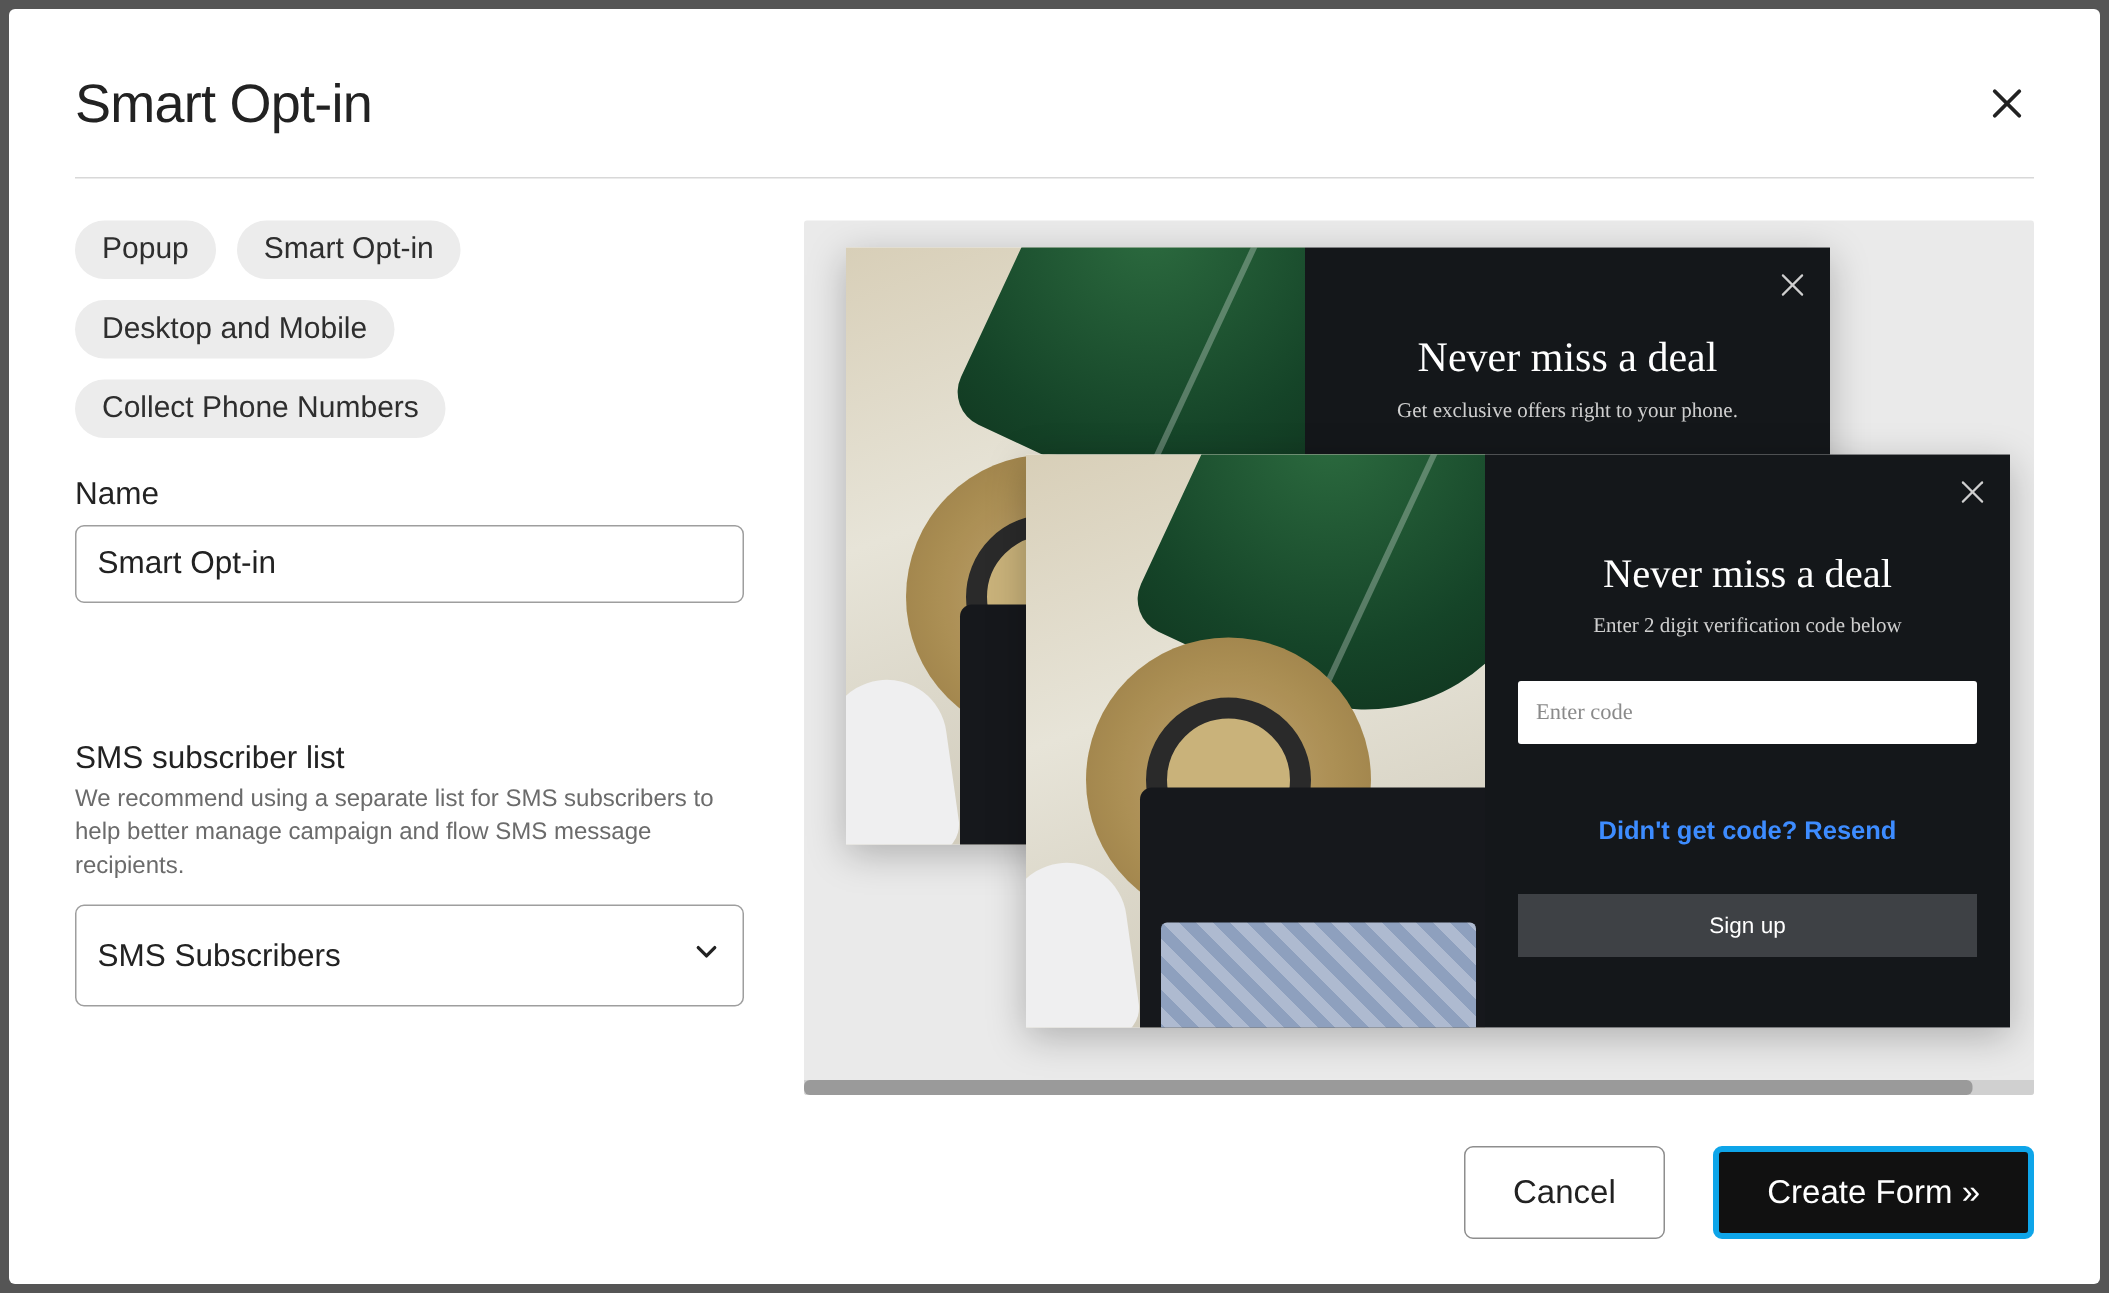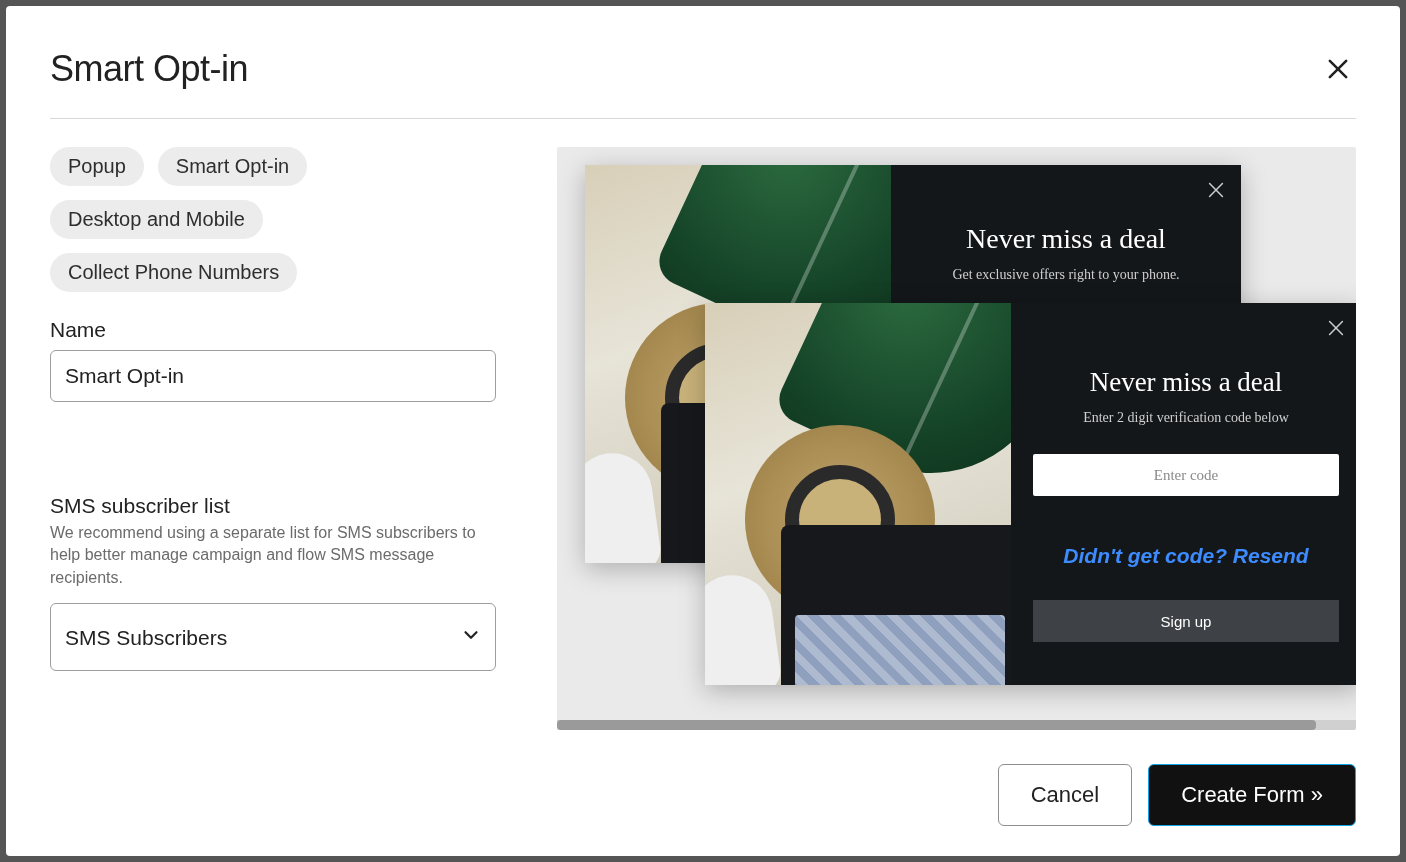--- a/index.html
+++ b/index.html
@@ -39,21 +39,21 @@
   .close-btn {
     background: none;
     border: none;
     cursor: pointer;
     padding: 4px;
   }
   .close-btn svg { display:block; }
   .modal-body {
     flex: 1;
     display: flex;
-    gap: 61px;
+    gap: 40px;
     padding-top: 28px;
     min-height: 0;
   }
   .left-col {
     flex: 0 0 446px;
     display: flex;
     flex-direction: column;
   }
   .chips {
     display: flex;
@@ -244,31 +244,29 @@
     width: 100%;
     height: 42px;
     background:#fff;
     border:none;
     border-radius:2px;
     margin-top: 28px;
     padding: 0 12px;
     font-family: Georgia, serif;
     font-size: 15px;
     color:#333;
-    text-align:center;
   }
   .code-input::placeholder { color:#8a8a8a; }
   .resend-link {
     color:#3d8cff;
-    font-size:21px;
+    font-size:17px;
     font-weight:600;
     margin-top: 48px;
     cursor:pointer;
     text-align:center;
-    font-style:italic;
   }
   .signup-btn {
     width:100%;
     height:42px;
     background:#3e4145;
     color:#fff;
     border:none;
     font-size:15px;
     font-weight:500;
     margin-top: 32px;
@@ -283,42 +281,42 @@
   .preview-scroll-thumb {
     position:absolute;
     left:0; top:0; bottom:0;
     width:95%;
     background:#9a9a9a;
     border-radius:4px;
   }
   .modal-footer {
     display:flex;
     justify-content:flex-end;
-    gap:16px;
+    gap:32px;
     padding-top: 34px;
   }
   .btn {
     height: 62px;
     padding: 0 32px;
     font-size: 22px;
     border-radius: 6px;
     cursor: pointer;
     display:flex;
     align-items:center;
     justify-content:center;
   }
   .btn-secondary {
     background:#fff;
     color:#222;
     border:1px solid #8e8e8e;
   }
   .btn-primary {
     background:#111;
     color:#fff;
-    border:1px solid #0ea5e9;
+    border:4px solid #0ea5e9;
     gap:8px;
   }
 </style>
 </head>
 <body>
 
 <div class="modal">
 
   <div class="modal-header">
     <h1 class="modal-title">Smart Opt-in</h1>

